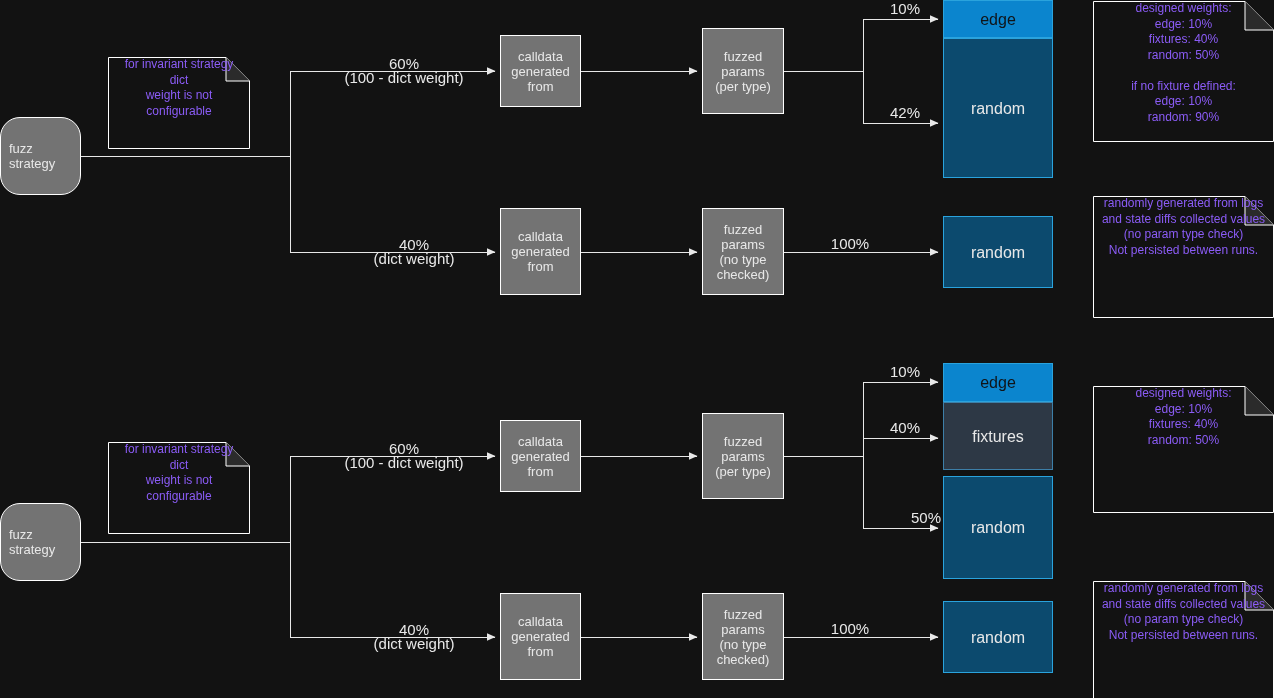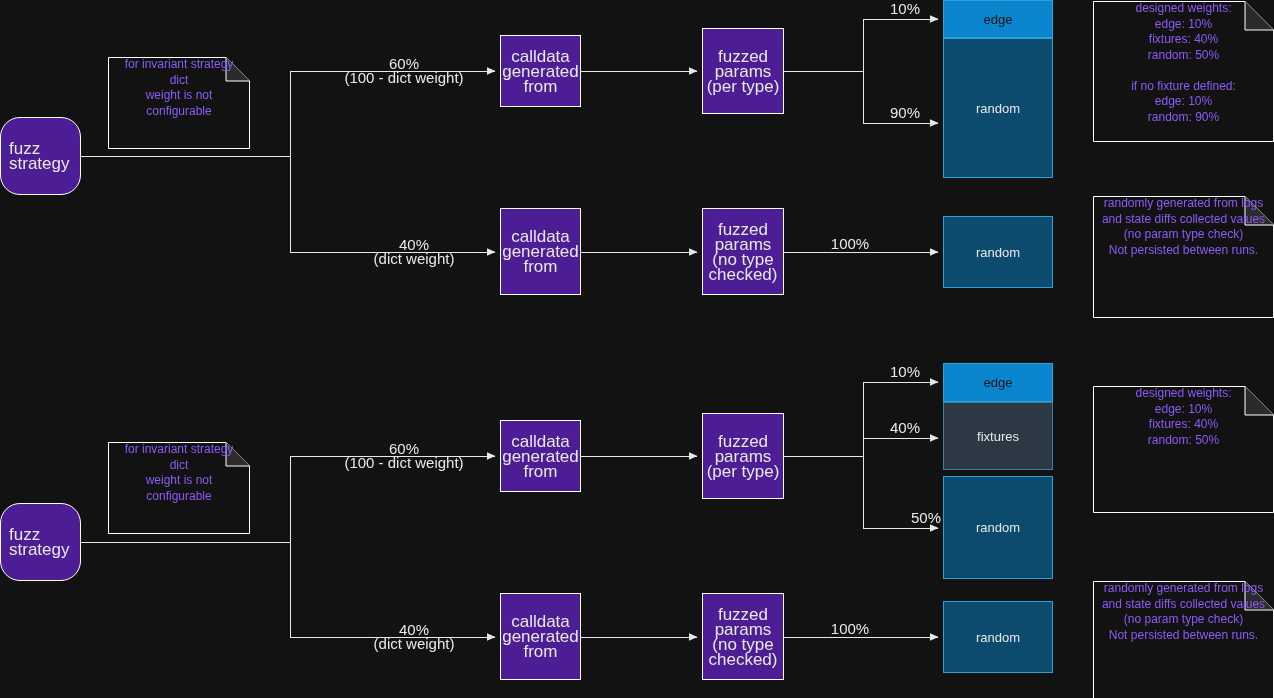--- a/index.html
+++ b/index.html
@@ -19,45 +19,45 @@
   #canvas {
     position: absolute;
     left: 0; top: 0;
     width: 1274px;
     height: 698px;
   }
   .node {
     position: absolute;
     box-sizing: border-box;
     border: 1px solid #ffffff;
-    background: #4c1d95;
+    background: #737373;
     color: #e8e8e8;
     display: flex;
     align-items: center;
     justify-content: center;
     text-align: center;
-    font-size: 17px;
+    font-size: 13px;
     line-height: 15px;
     white-space: pre-line;
   }
   .node.left-label {
     justify-content: flex-start;
     padding-left: 8px;
     text-align: left;
     border-radius: 20px;
   }
   .stack-block {
     position: absolute;
     box-sizing: border-box;
     border: 1px solid #29a8e0;
     display: flex;
     align-items: center;
     justify-content: center;
     text-align: center;
-    font-size: 13px;
+    font-size: 16px;
     line-height: 15px;
     color: #e8e8e8;
   }
   .stack-block.edge   { background: #0b85ce; border-color: #2aa3dd; color: #101418; }
   .stack-block.fixtures { background: #2d3845; border-color: #3d7fa8; color: #e8e8e8; }
   .stack-block.random { background: #0c4a6e; border-color: #2aa3dd; color: #e8e8e8; }
 
   .note {
     position: absolute;
     box-sizing: border-box;
@@ -151,21 +151,21 @@
 from</div>
 
 <div class="node" style="left:702px; top:28px; width:82px; height:86px;">fuzzed
 params
 (per type)</div>
 
 <div class="edge-label" style="left:905px; top:2px; width:60px;">10%</div>
 
 <div class="stack-block edge" style="left:943px; top:0px; width:110px; height:38px;">edge</div>
 
-<div class="edge-label" style="left:905px; top:106px; width:60px;">90%</div>
+<div class="edge-label" style="left:905px; top:106px; width:60px;">42%</div>
 
 <div class="stack-block random" style="left:943px; top:38px; width:110px; height:140px;">random</div>
 
 <div class="edge-label" style="left:414px; top:238px; width:190px;">40%
 (dict weight)</div>
 
 <div class="node" style="left:500px; top:208px; width:81px; height:87px;">calldata
 generated
 from</div>
 

